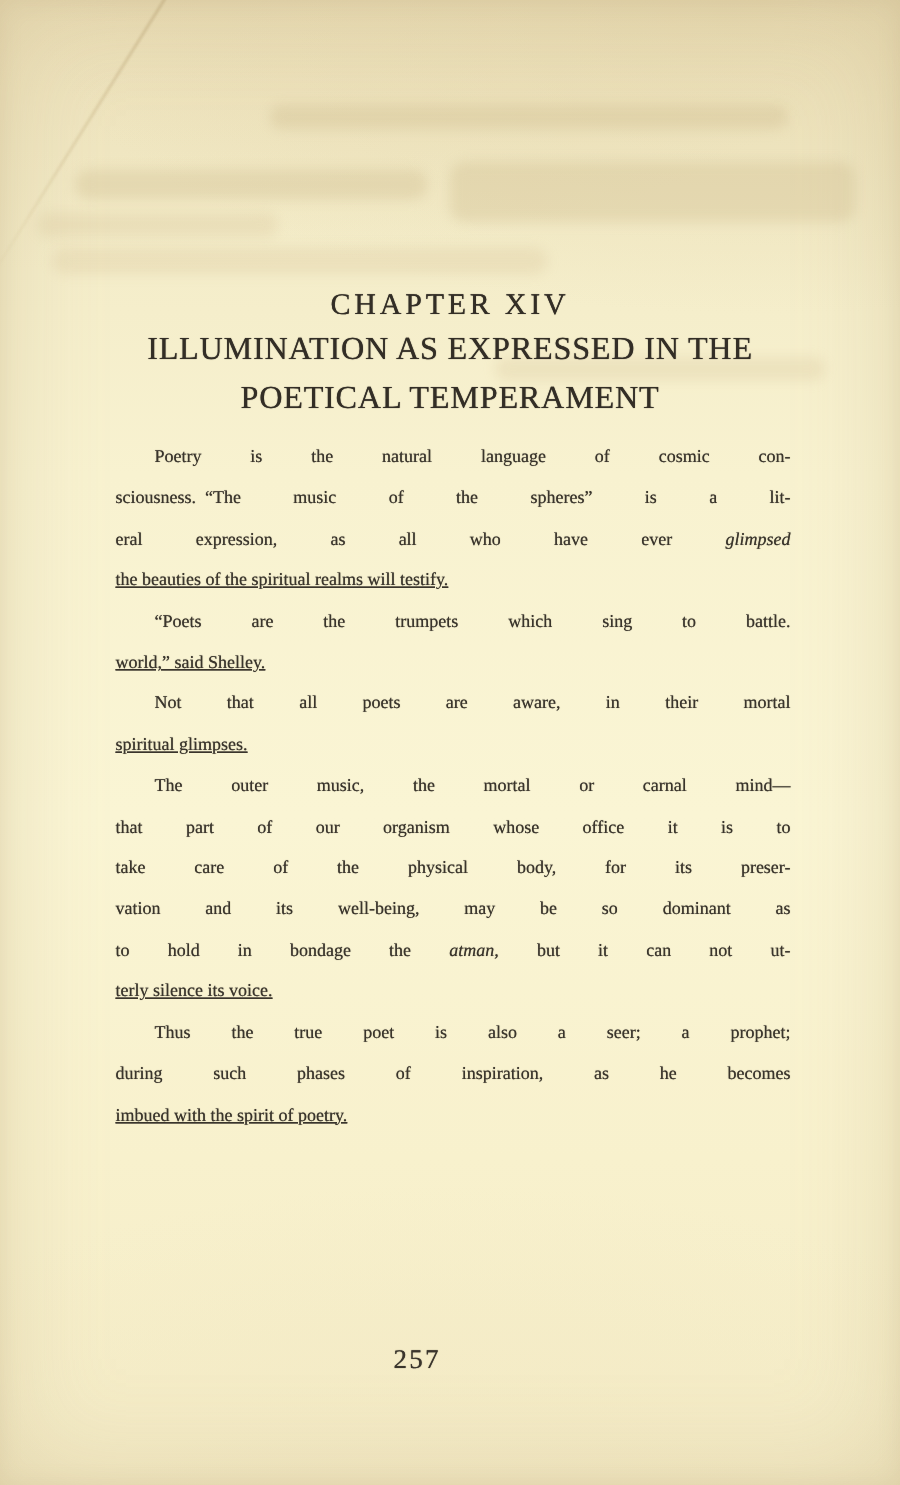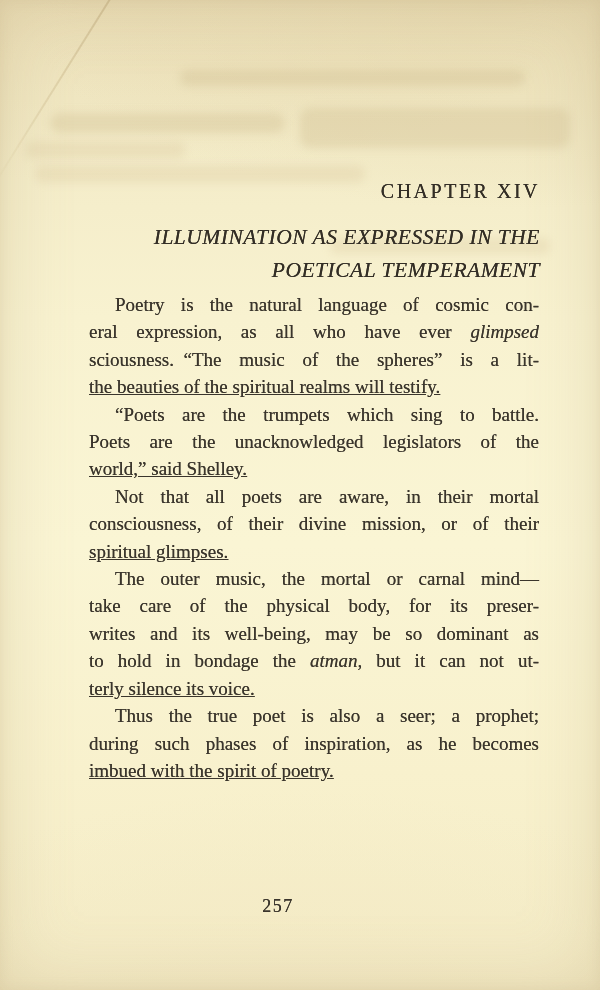--- a/index.html
+++ b/index.html
@@ -35,43 +35,43 @@
     width: 2px; height: 230px;
     background: linear-gradient(180deg, rgba(180,158,112,0.45), rgba(190,168,120,0.25) 60%, rgba(190,168,120,0));
     transform: rotate(-32deg);
     transform-origin: top left;
     transform: rotate(32deg);
     filter: blur(0.6px);
   }
 
   .heading-block {
     position: absolute;
-    left: 60px; top: 180px;
+    left: 60px; top: 192px;
     width: 480px;
-    text-align: right;
+    text-align: center;
     color: #332e26;
   }
   .chapter-line {
     font-size: 20px;
     letter-spacing: 2.5px;
     text-shadow: 0 0 0.5px currentColor;
   }
   .title-line {
     font-size: 21.5px;
     letter-spacing: 0.5px;
     line-height: 33px;
     text-shadow: 0 0 0.6px currentColor;
   }
-  .title-block { margin-top: 18px; font-style: italic; }
+  .title-block { margin-top: 1px; }
 
   .page-body {
     position: absolute;
-    left: 89px; top: 291px;
+    left: 77px; top: 291px;
     width: 450px;
-    font-size: 19px;
+    font-size: 12px;
     line-height: 27.4px;
     color: #3a352c;
     text-shadow: 0 0 0.5px rgba(58,53,44,0.85);
   }
   .line { text-align: justify; text-align-last: justify; white-space: normal; }
   .line.indent { text-indent: 26px; }
   .line.last { text-align-last: left; text-decoration: underline; }
   .line em { font-style: italic; }
 
   .page-number {
@@ -102,38 +102,37 @@
     <div class="chapter-line">CHAPTER XIV</div>
     <div class="title-block">
       <div class="title-line">ILLUMINATION AS EXPRESSED IN THE</div>
       <div class="title-line">POETICAL TEMPERAMENT</div>
     </div>
   </div>
 
   <div class="page-body">
       <div class="paragraph">
         <div class="line indent"><span>Poetry is the natural language of cosmic con-</span></div>
+        <div class="line"><span>sciousness. “The music of the spheres” is a lit-</span></div>
         <div class="line"><span>eral expression, as all who have ever </span><em>glimpsed</em></div>
-        <div class="line"><span>sciousness. “The music of the spheres” is a lit-</span></div>
         <div class="line last"><span>the beauties of the spiritual realms will testify.</span></div>
       </div>
       <div class="paragraph">
         <div class="line indent"><span>“Poets are the trumpets which sing to battle.</span></div>
-        <div class="line"><span>Poets are the unacknowledged legislators of the</span></div>
         <div class="line last"><span>world,” said Shelley.</span></div>
       </div>
       <div class="paragraph">
         <div class="line indent"><span>Not that all poets are aware, in their mortal</span></div>
-        <div class="line"><span>consciousness, of their divine mission, or of their</span></div>
         <div class="line last"><span>spiritual glimpses.</span></div>
       </div>
       <div class="paragraph">
         <div class="line indent"><span>The outer music, the mortal or carnal mind—</span></div>
+        <div class="line"><span>that part of our organism whose office it is to</span></div>
         <div class="line"><span>take care of the physical body, for its preser-</span></div>
-        <div class="line"><span>writes and its well-being, may be so dominant as</span></div>
+        <div class="line"><span>vation and its well-being, may be so dominant as</span></div>
         <div class="line"><span>to hold in bondage the </span><em>atman,</em><span> but it can not ut-</span></div>
         <div class="line last"><span>terly silence its voice.</span></div>
       </div>
       <div class="paragraph">
         <div class="line indent"><span>Thus the true poet is also a seer; a prophet;</span></div>
         <div class="line"><span>during such phases of inspiration, as he becomes</span></div>
         <div class="line last"><span>imbued with the spirit of poetry.</span></div>
       </div>
       <div class="paragraph">
       </div>

